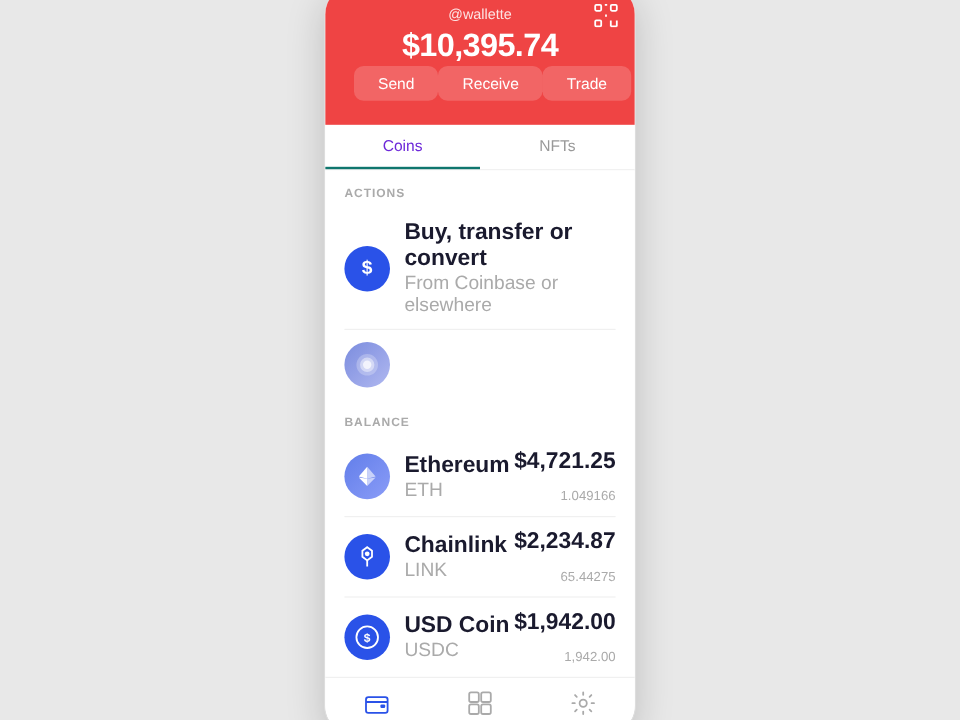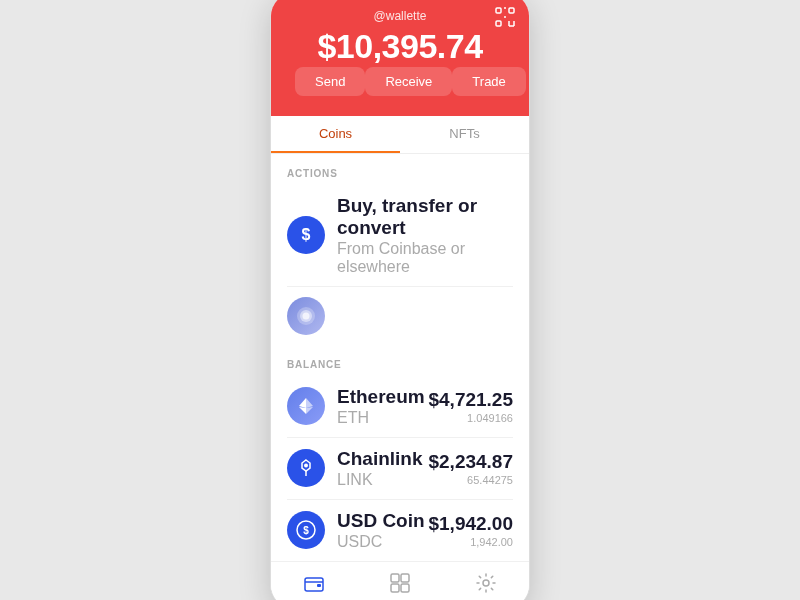--- a/index.html
+++ b/index.html
@@ -32,21 +32,21 @@
     }
 
     .username {
       color: rgba(255,255,255,0.85);
       font-size: 12px;
       margin-bottom: 4px;
     }
 
     .balance {
       color: #fff;
-      font-size: 34px;
+      font-size: 27px;
       font-weight: 700;
       letter-spacing: -0.5px;
       margin-bottom: 1px;
     }
 
     .scan-icon {
       position: absolute;
       top: 14px;
       right: 14px;
       color: rgba(255,255,255,0.85);
@@ -82,22 +82,22 @@
       text-align: center;
       padding: 10px 0;
       font-size: 13px;
       font-weight: 500;
       color: #999;
       cursor: pointer;
       border-bottom: 2px solid transparent;
     }
 
     .tab.active {
-      color: #c2410c;
-      border-bottom: 2px solid #f97316;
+      color: #6d28d9;
+      border-bottom: 2px solid #0f766e;
     }
 
     
     .content {
       background: #fff;
       padding: 0;
     }
 
     .section-label {
       font-size: 10px;
@@ -165,21 +165,21 @@
 
     .item-value {
       font-size: 19px;
       font-weight: 600;
       color: #1a1a2e;
     }
 
     .item-units {
       font-size: 11px;
       color: #aaa;
-      margin-top: 1px;
+      margin-top: 12px;
     }
 
     
     .bottom-nav {
       display: flex;
       justify-content: space-around;
       align-items: center;
       padding: 10px 0 14px;
       border-top: 1px solid #f0f0f0;
       background: #fff;

